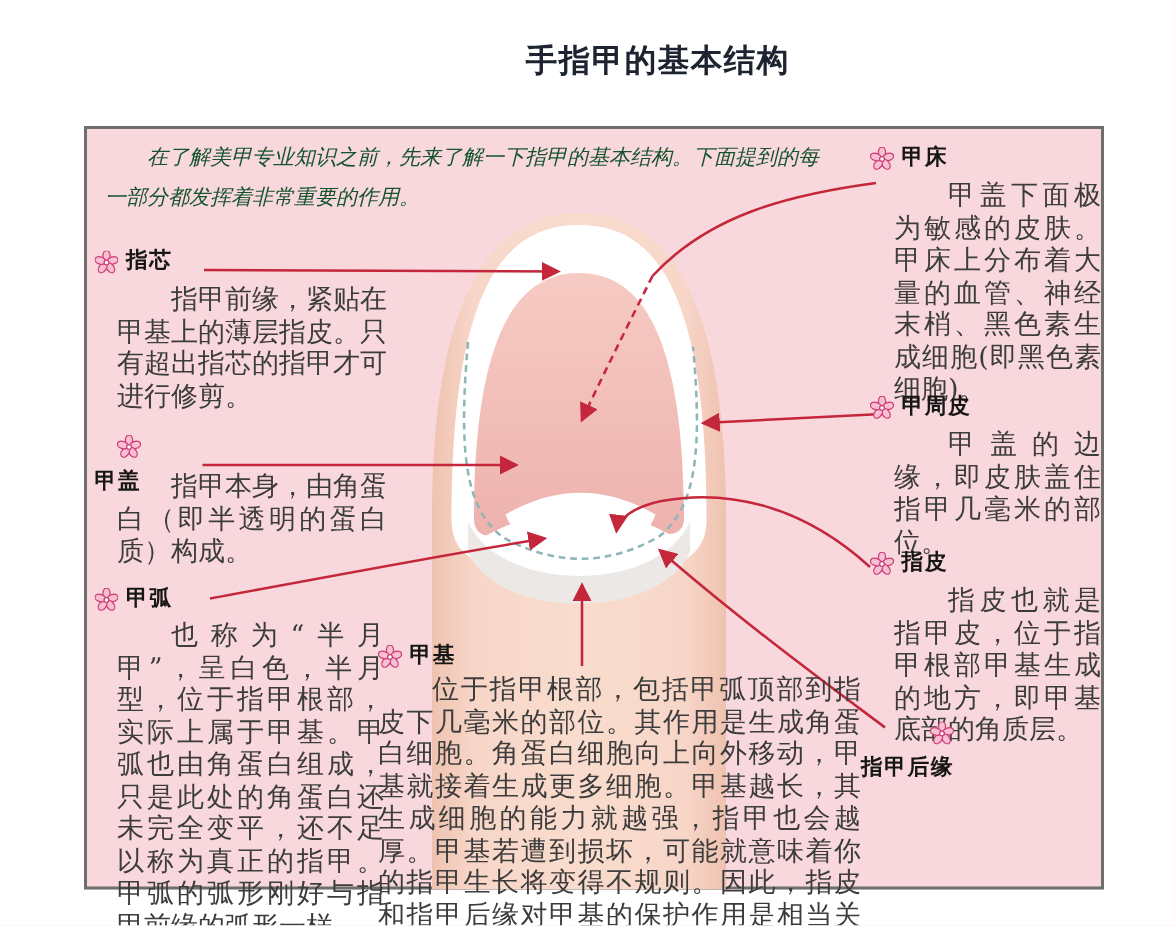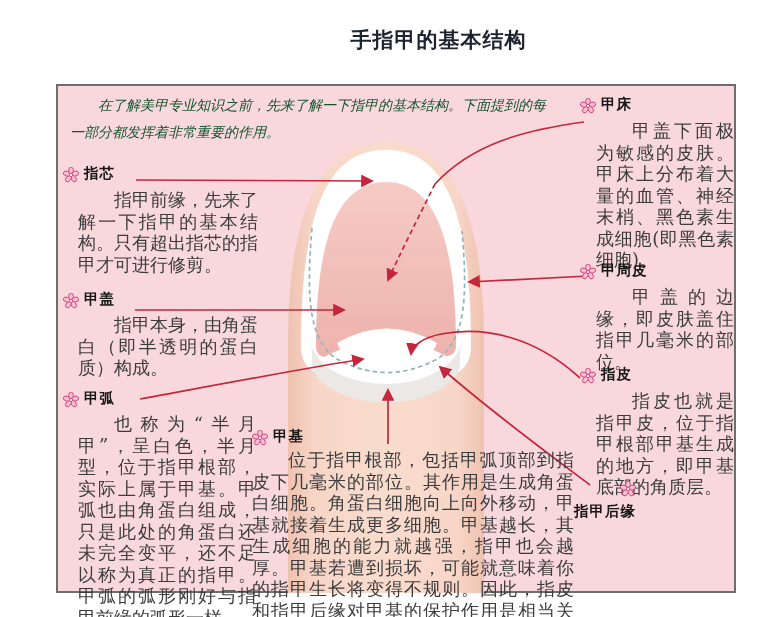--- a/index.html
+++ b/index.html
@@ -13,21 +13,21 @@
   .intro{position:absolute;left:70px;top:92px;width:478px;z-index:2;
          font-family:"DejaVu Serif",serif;font-size:14px;line-height:27px;color:#14532d;
          text-indent:2em;font-style:italic;}
   .lbl-head{position:absolute;display:flex;align-items:flex-end;gap:5px;z-index:2;}
   .lbl-title{font-size:14.5px;font-weight:bold;color:#161616;letter-spacing:1px;}
   .lbl-body{position:absolute;z-index:2;font-family:"DejaVu Serif",serif;
             font-size:18px;line-height:21.5px;color:#3c3c3c;text-indent:2em;text-align:justify;}
   .flower{width:16px;height:16px;flex:0 0 16px;}
   
   .h-zhixin{left:63px;top:164px;} .b-zhixin{left:78px;top:189px;width:180px;}
-  .h-jiagai{left:63px;top:290px;} .b-jiagai{left:78px;top:314px;width:180px;}
+  .h-jiagai{left:63px;top:290px;flex-direction:column;} .b-jiagai{left:78px;top:314px;width:180px;}
   .h-jiahu{left:63px;top:389px;}  .b-jiahu{left:78px;top:413px;width:178px;}
   .h-jiaji{left:252px;top:427px;} .b-jiaji{left:252px;top:449px;width:322px;}
   .h-jiachuang{left:580px;top:95px;}  .b-jiachuang{left:596px;top:120px;width:138px;}
   .h-jiazhoupi{left:580px;top:261px;} .b-jiazhoupi{left:596px;top:286px;width:138px;}
   .h-zhipi{left:580px;top:365px;}     .b-zhipi{left:596px;top:390px;width:138px;}
   .h-houyuan{left:574px;top:481px;flex-direction:column;}   .b-houyuan{left:590px;top:505px;width:140px;}
 </style>
 </head>
 <body>
 
@@ -96,21 +96,21 @@
       </g>
     </symbol>
   </svg>
 
   <div class="lbl-head h-zhixin">
     <svg class="flower">
         <use href="#flower"></use>
       </svg>
     <span class="lbl-title">指芯</span>
   </div>
-  <div class="lbl-body b-zhixin">指甲前缘，先来了解一下指甲的基本结构。只有超出指芯的指甲才可进行修剪。</div>
+  <div class="lbl-body b-zhixin">指甲前缘，紧贴在甲基上的薄层指皮。只有超出指芯的指甲才可进行修剪。</div>
 
   <div class="lbl-head h-jiagai">
     <svg class="flower">
         <use href="#flower"></use>
       </svg>
     <span class="lbl-title">甲盖</span>
   </div>
   <div class="lbl-body b-jiagai">指甲本身，由角蛋白（即半透明的蛋白质）构成。</div>
 
   <div class="lbl-head h-jiahu">

